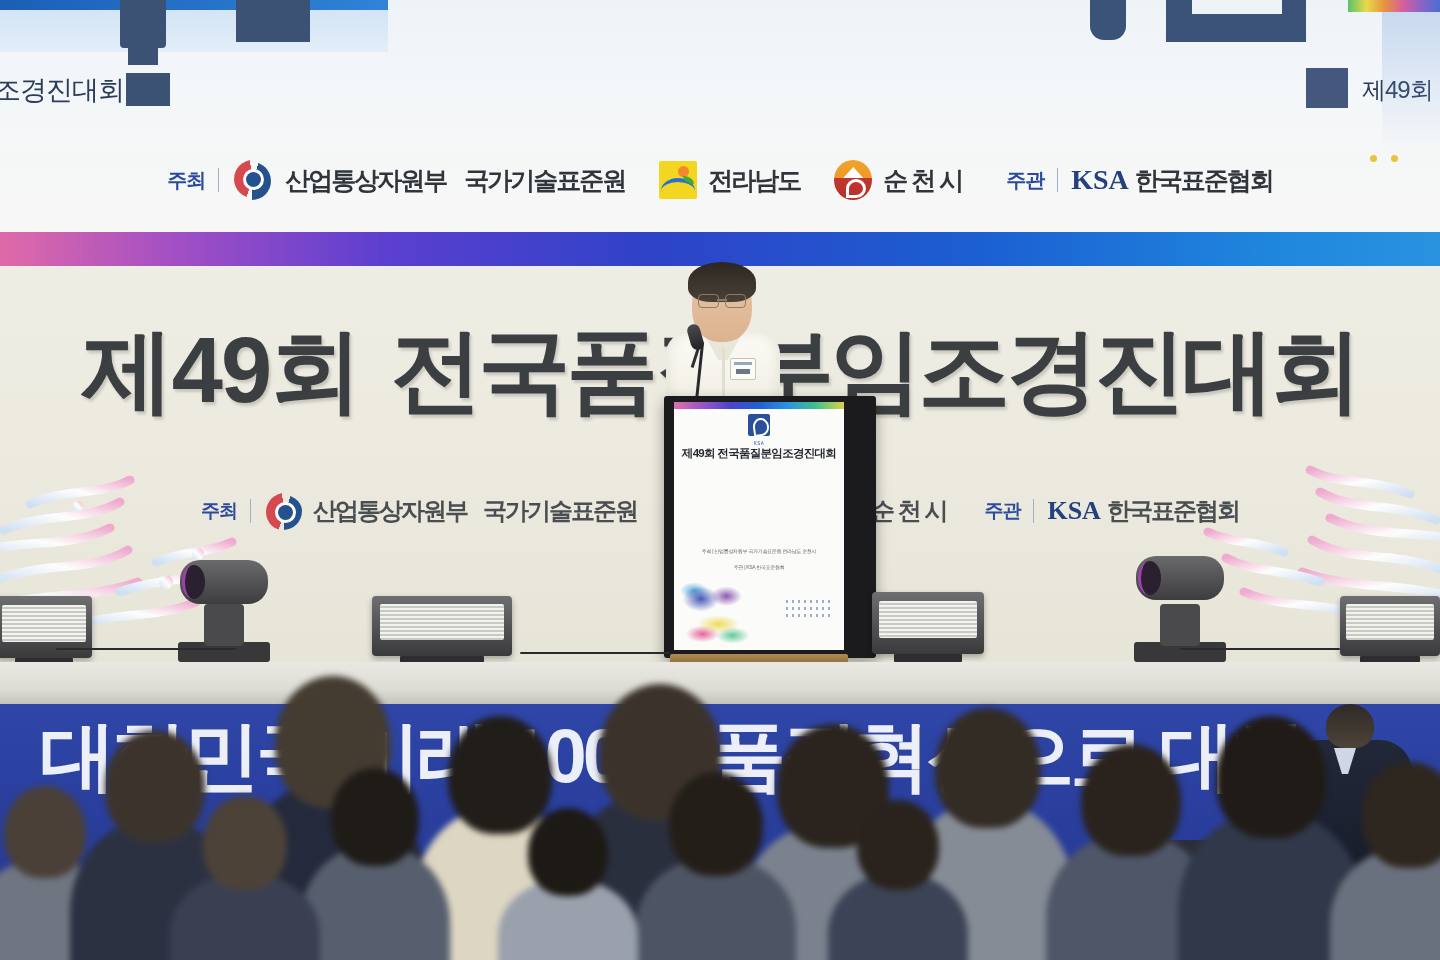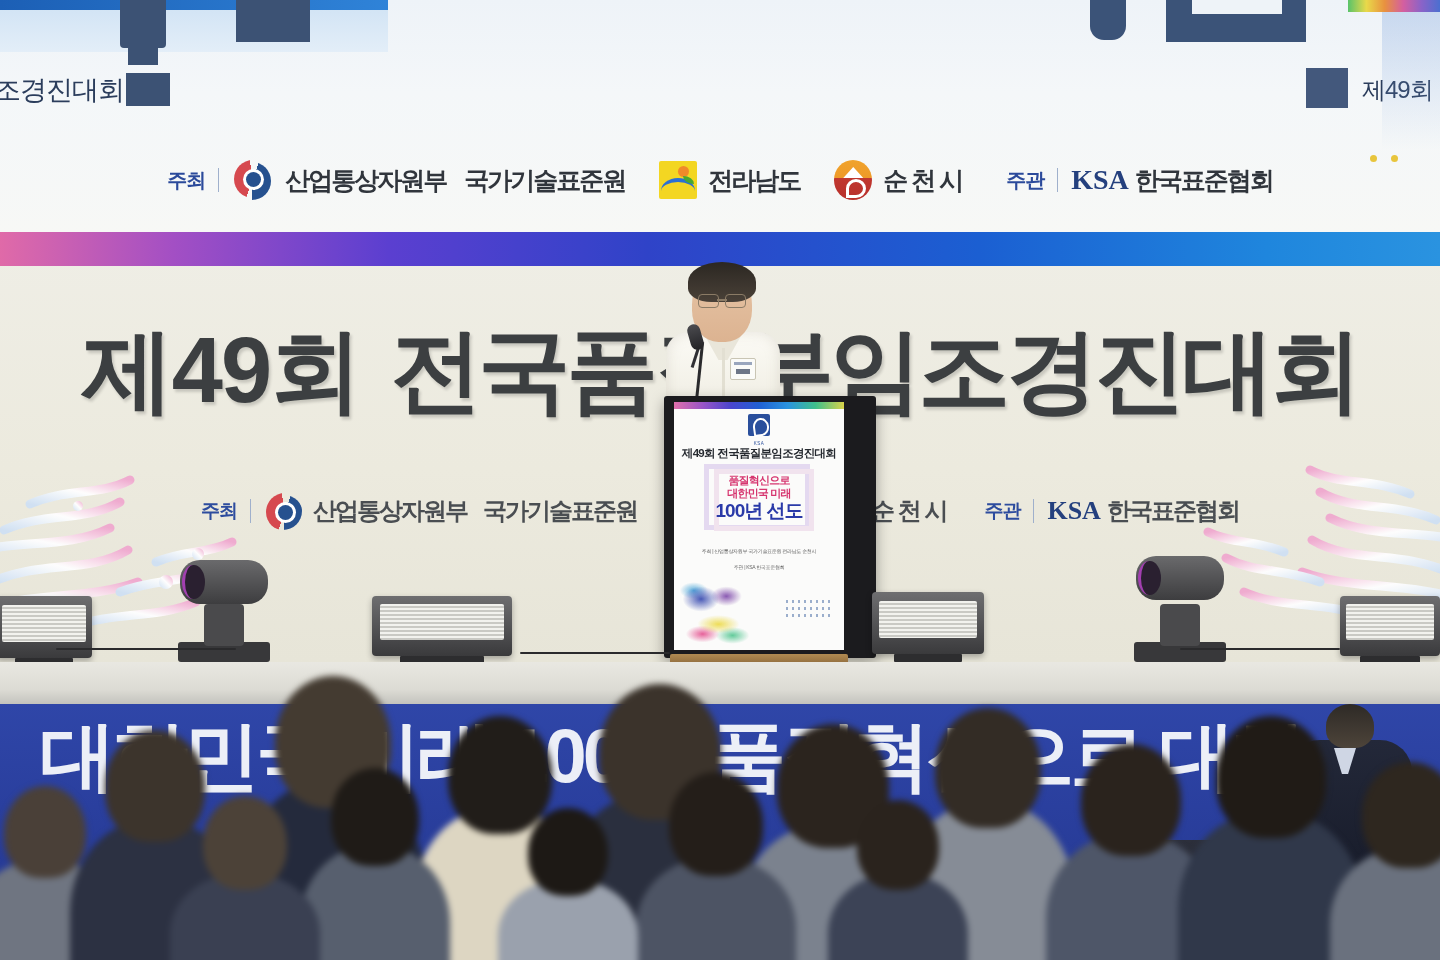--- a/index.html
+++ b/index.html
@@ -569,27 +569,20 @@
   <div class="podium">
     <div class="pod-frame">
       <div class="pod-sign">
         <div class="pod-topbar"></div>
         <div class="pod-ksa">
           <span class="mark"></span>
           <span class="lbl">KSA</span>
         </div>
         <div class="pod-title">제49회 전국품질분임조경진대회</div>
 
-        <div class="pod-slogan-box">
-          <div class="pod-sq a"></div>
-            <div class="pod-sq b"></div>
-          <div class="pod-sl1">품질혁신으로</div>
-          <div class="pod-sl2">대한민국 미래</div>
-          <div class="pod-sl3">100년 선도</div>
-        </div>
 
         <div class="pod-spon">
           <span>주최 | 산업통상자원부 국가기술표준원   전라남도   순천시</span>
         </div>
         <div class="pod-spon2">주관 | KSA 한국표준협회</div>
 
         <div class="pod-art"></div>
         <div class="pod-dots"></div>
       </div>
     </div>

